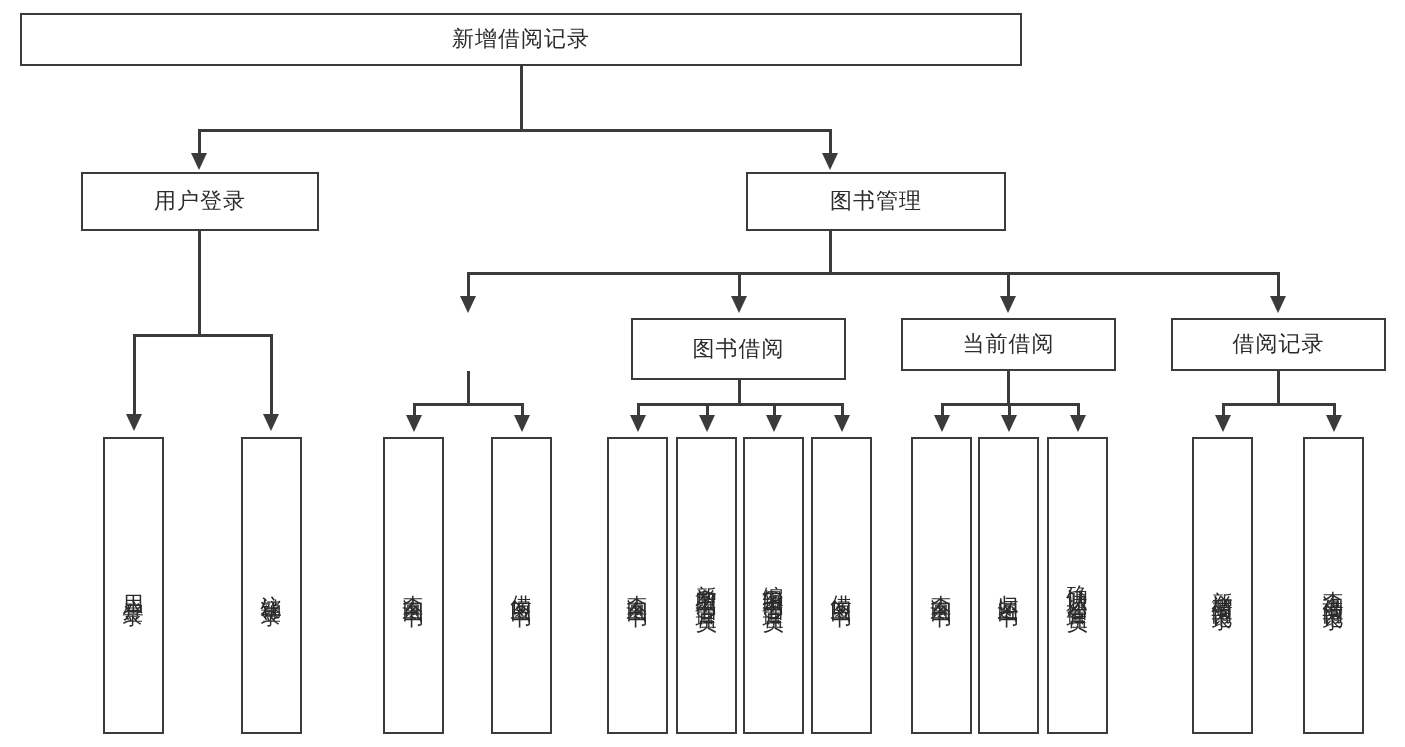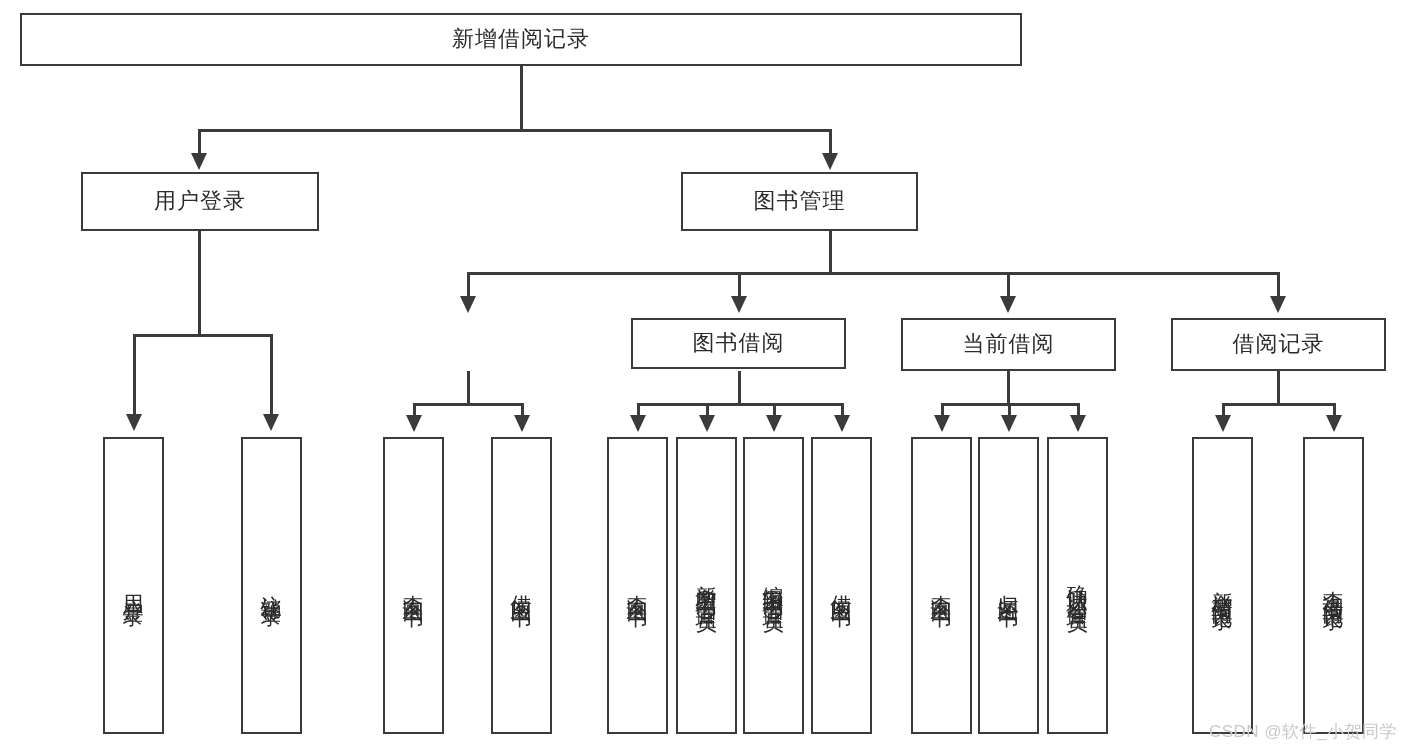--- a/index.html
+++ b/index.html
@@ -99,21 +99,21 @@
   <div class="vline" style="left:198px; top:129px; height:28px;"></div>
   <div class="arrow" style="left:191px; top:153px;"></div>
 
   <div class="vline" style="left:829px; top:129px; height:28px;"></div>
   <div class="arrow" style="left:822px; top:153px;"></div>
 
   <div class="node h" style="left:81px; top:172px; width:238px; height:59px;">
     <span>用户登录</span>
   </div>
 
-  <div class="node h" style="left:681px; top:172px; width:237px; height:59px;">
+  <div class="node h" style="left:746px; top:172px; width:260px; height:59px;">
     <span>图书管理</span>
   </div>
 
   <div class="vline" style="left:198px; top:231px; height:104px;"></div>
   <div class="hline" style="left:133px; top:334px; width:139px;"></div>
   <div class="vline" style="left:133px; top:334px; height:84px;"></div>
   <div class="arrow" style="left:126px; top:414px;"></div>
   <div class="vline" style="left:270px; top:334px; height:84px;"></div>
   <div class="arrow" style="left:263px; top:414px;"></div>
 
@@ -125,21 +125,21 @@
 
   <div class="vline" style="left:738px; top:272px; height:28px;"></div>
   <div class="arrow" style="left:731px; top:296px;"></div>
 
   <div class="vline" style="left:1007px; top:272px; height:28px;"></div>
   <div class="arrow" style="left:1000px; top:296px;"></div>
 
   <div class="vline" style="left:1277px; top:272px; height:28px;"></div>
   <div class="arrow" style="left:1270px; top:296px;"></div>
 
-  <div class="node h" style="left:631px; top:318px; width:215px; height:51px;">
+  <div class="node h" style="left:631px; top:318px; width:215px; height:62px;">
     <span>图书借阅</span>
   </div>
   <div class="node h" style="left:1171px; top:318px; width:215px; height:53px;">
     <span>借阅记录</span>
   </div>
   <div class="node h" style="left:901px; top:318px; width:215px; height:53px;">
     <span>当前借阅</span>
   </div>
 
   <div class="vline" style="left:467px; top:371px; height:33px;"></div>
@@ -213,15 +213,14 @@
     <span class="vtext" style="font-size: 21px; letter-spacing: 4px;">确认归还（管理员）</span>
   </div>
 
   <div class="node v" style="left:1192px; top:437px; width:61px; height:297px;">
     <span class="vtext" style="font-size: 21px; letter-spacing: 4px;">新增借阅记录</span>
   </div>
   <div class="node v" style="left:1303px; top:437px; width:61px; height:297px;">
     <span class="vtext" style="font-size: 21px; letter-spacing: 4px;">查询借阅记录</span>
   </div>
 
-  <div id="watermark">CSDN @软件_小贺同学</div>
 
 </div>
 
 </body></html>

